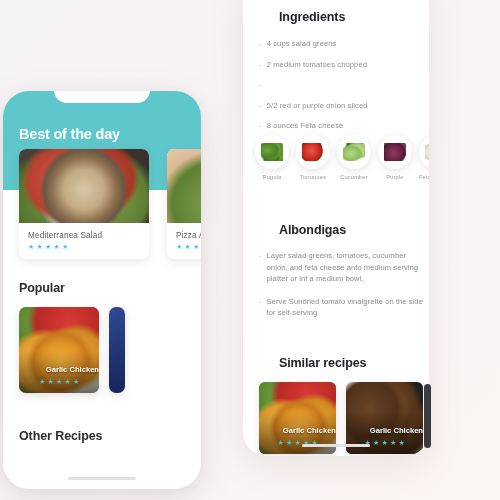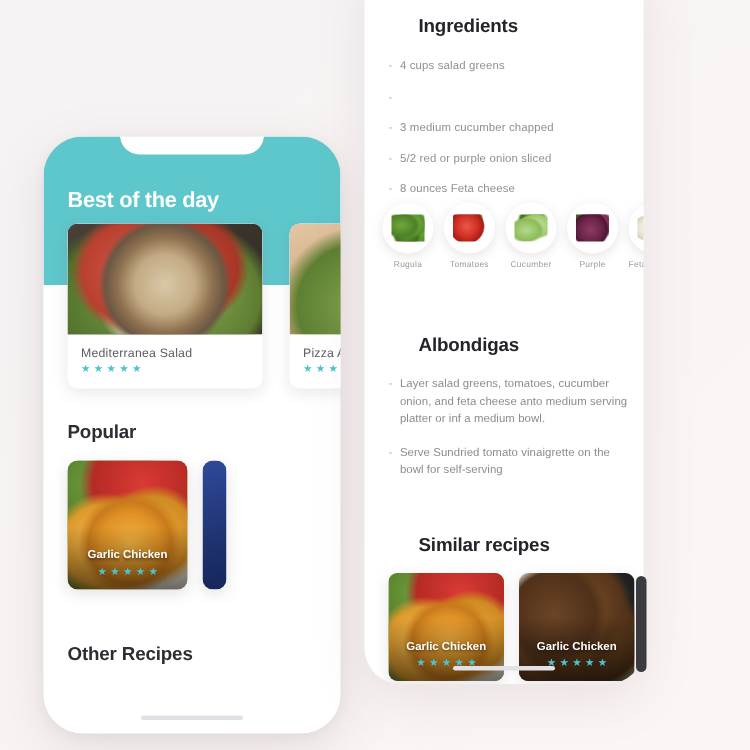--- a/index.html
+++ b/index.html
@@ -20,21 +20,21 @@
   .stage {
     position: absolute;
     inset: 0;
     width: 500px;
     height: 500px;
   }
 
   
   .phone-left {
     position: absolute;
-    left: 29px;
+    left: 3px;
     top: 91px;
     width: 198px;
     height: 398px;
     background: #ffffff;
     border-radius: 26px;
     overflow: hidden;
     box-shadow: 0 10px 34px rgba(120, 100, 105, 0.16),
                 0 2px 8px rgba(120, 100, 105, 0.07);
     text-decoration: underline;
   }
@@ -149,21 +149,21 @@
   .pop-overlay {
     position: absolute;
     left: 0; right: 0; bottom: 0;
     height: 42px;
     background: linear-gradient(to top, rgba(0,0,0,0.52), rgba(0,0,0,0));
   }
   .pop-label {
     position: absolute;
     left: 0; right: 0;
     bottom: 19px;
-    text-align: center;
+    text-align: right;
     color: #ffffff;
     font-size: 7.6px;
     font-weight: bold;
     text-shadow: 0 1px 2px rgba(0,0,0,0.55);
   }
   .pop-stars {
     position: absolute;
     left: 0; right: 0;
     bottom: 8px;
     display: flex;
@@ -469,24 +469,24 @@
 
     <div class="rp-head ing-head">Ingredients</div>
 
     <div class="ing-list">
       <div class="ing-item">
         <span class="dash">-</span>
         <span>4 cups salad greens</span>
       </div>
       <div class="ing-item">
         <span class="dash">-</span>
+        <span>2 medium tomatoes chopped</span>
       </div>
       <div class="ing-item">
         <span class="dash">-</span>
-        <span>3 medium cucumber chapped</span>
       </div>
       <div class="ing-item">
         <span class="dash">-</span>
         <span>5/2 red or purple onion sliced</span>
       </div>
       <div class="ing-item">
         <span class="dash">-</span>
         <span>8 ounces Feta cheese</span>
       </div>
     </div>
@@ -532,21 +532,21 @@
 
     <div class="rp-head desc-head">Albondigas</div>
 
     <div class="desc-list">
       <div class="desc-item">
         <span class="dash">-</span>
         <span>Layer salad greens, tomatoes, cucumber onion, and feta cheese anto medium serving platter or inf a medium bowl.</span>
       </div>
       <div class="desc-item">
         <span class="dash">-</span>
-        <span>Serve Sundried tomato vinaigrette on the bowl for self-serving</span>
+        <span>Serve Sundried tomato vinaigrette on the side for self-serving</span>
       </div>
     </div>
 
     <div class="rp-head sim-head">Similar recipes</div>
 
     <div class="sim-row">
 
       <div class="sim-card">
         <div class="img-base food-garlic"></div>
         <div class="pop-overlay"></div>

